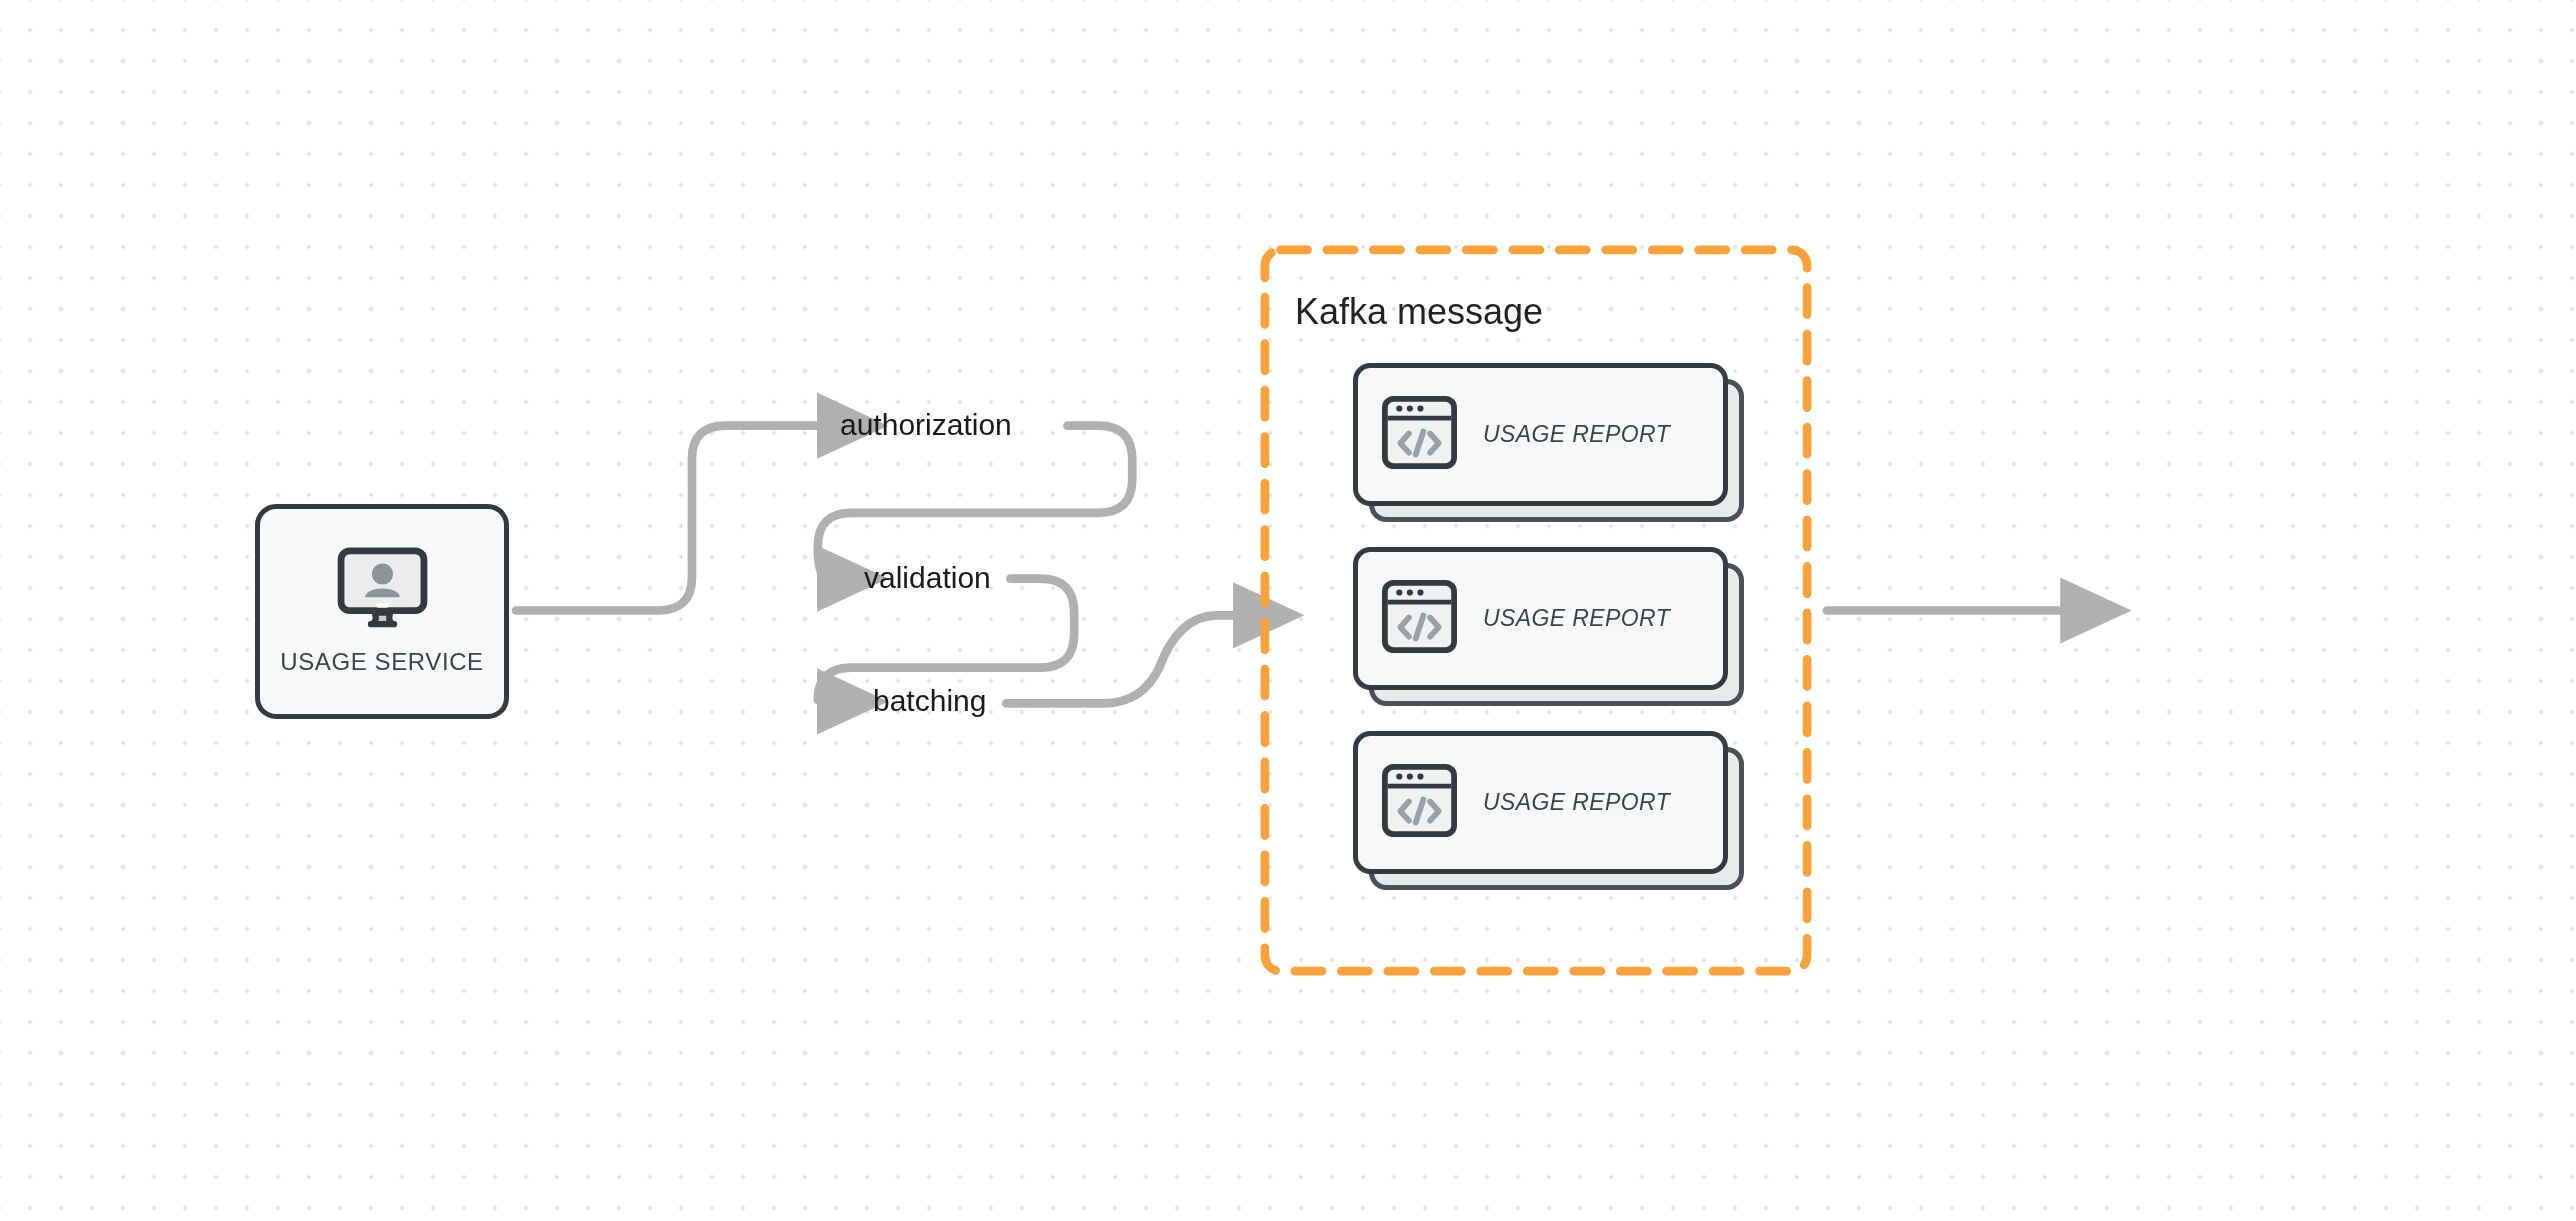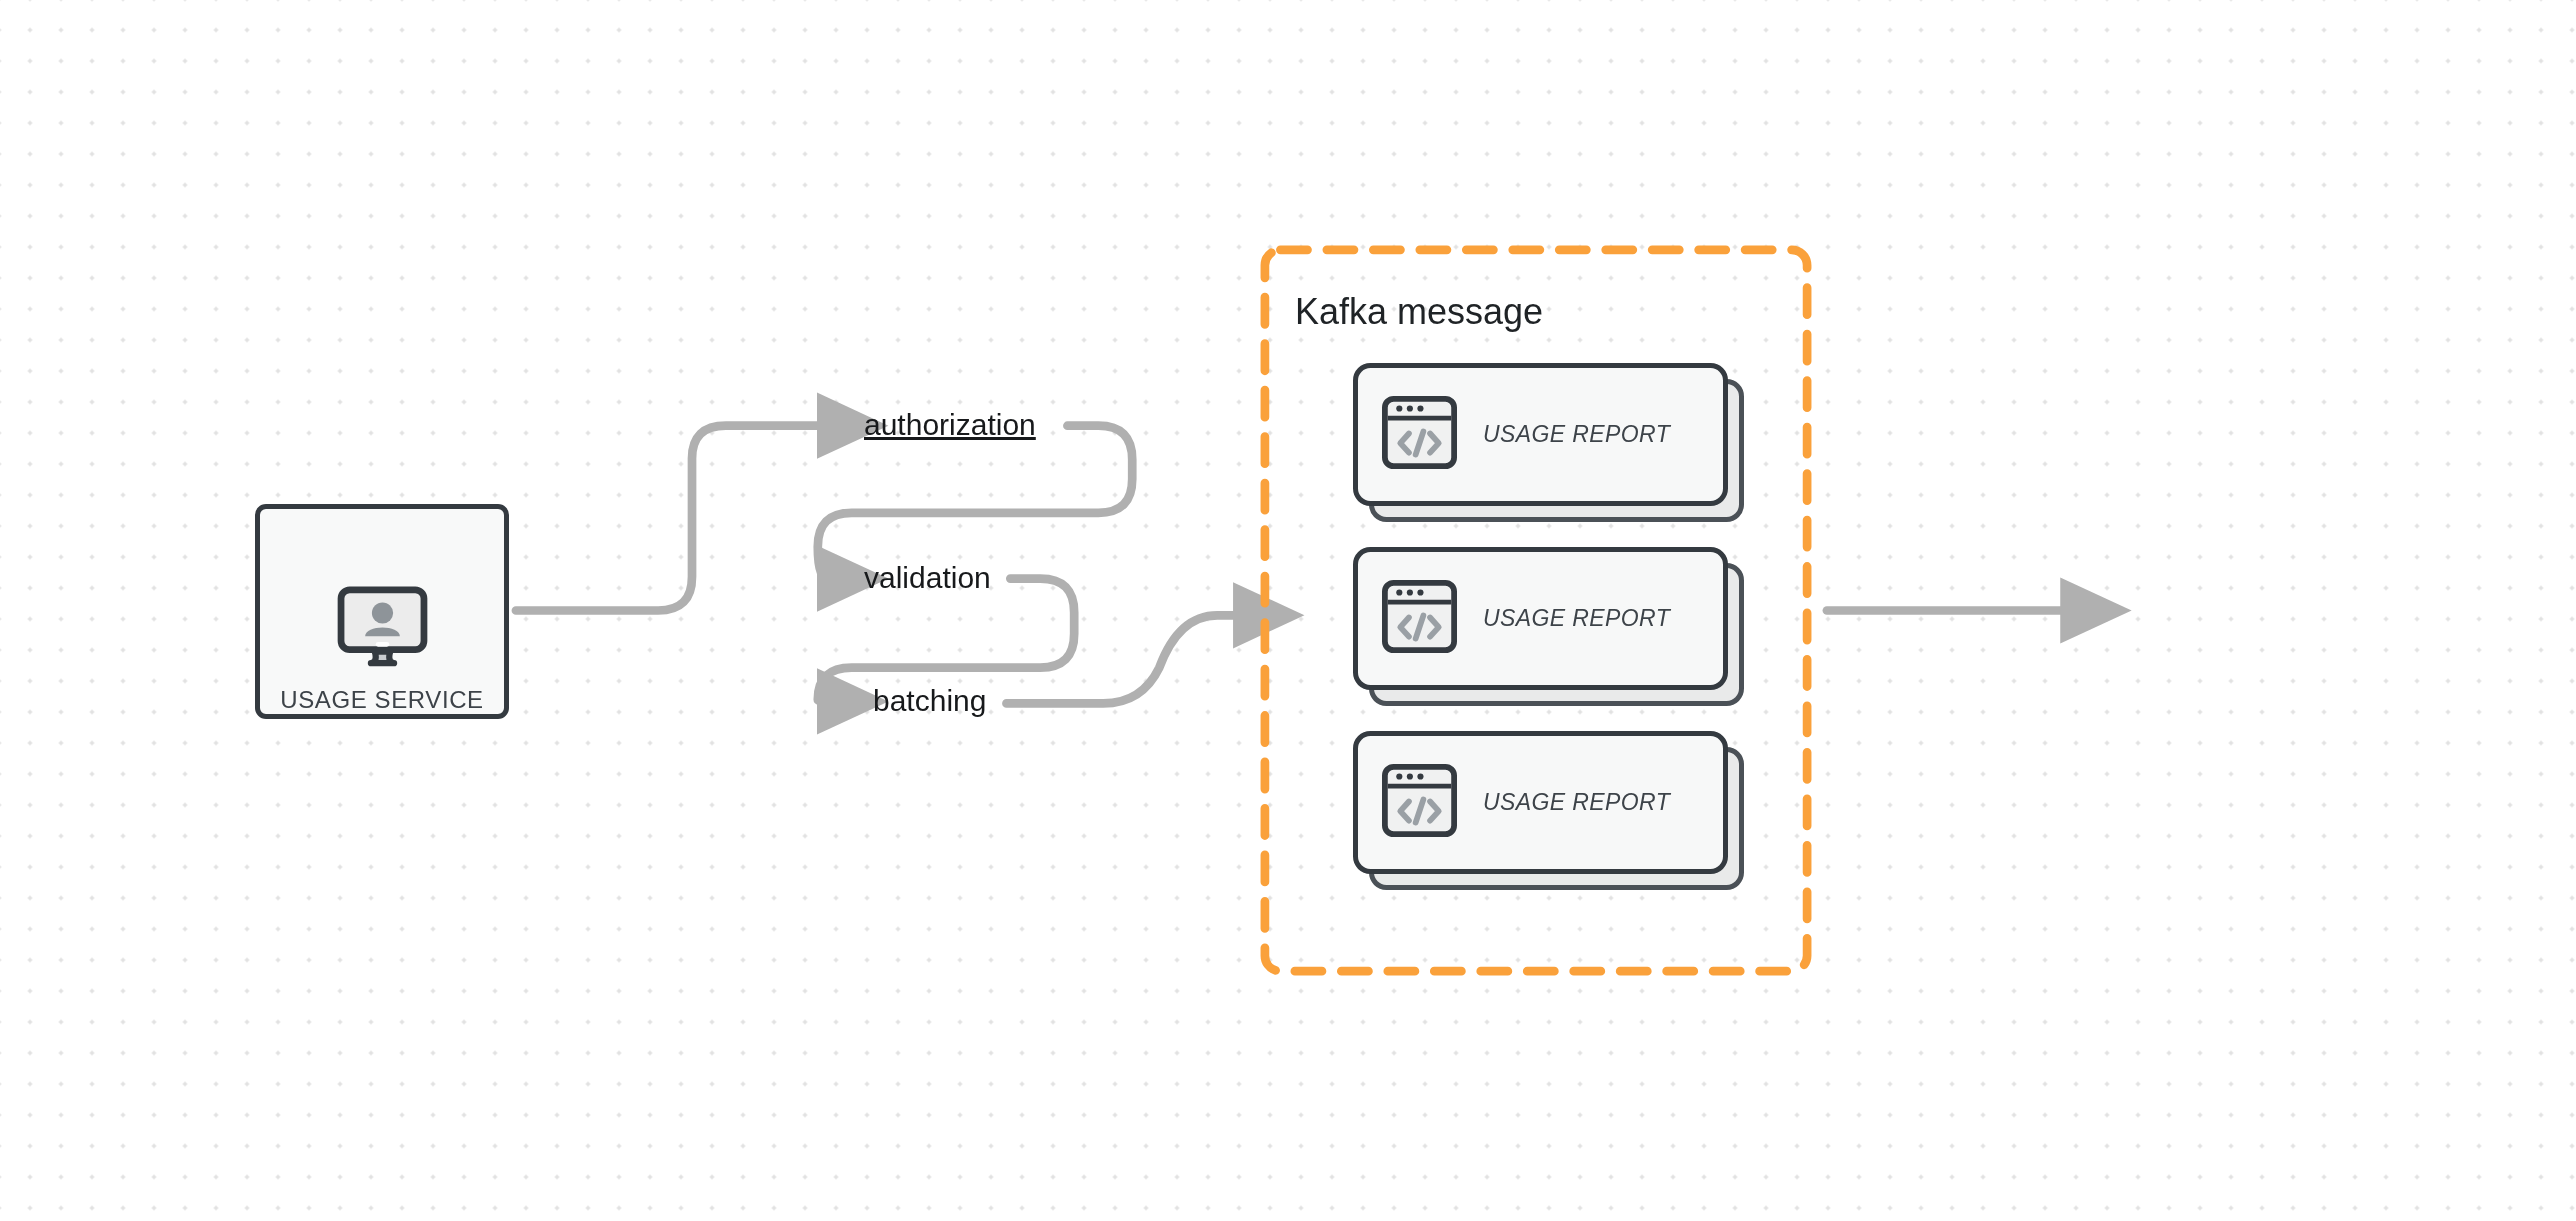--- a/index.html
+++ b/index.html
@@ -26,25 +26,25 @@
     height: 1221px;
   }
   #edges { z-index: 1; }
   #nodes { z-index: 2; }
 
   
   .node-box {
     position: absolute;
     background: #f8f9f9;
     border: 5.8px solid #343a40;
-    border-radius: 11px;
+    border-radius: 21px;
     display: flex;
     flex-direction: column;
     align-items: center;
-    justify-content: flex-end;
+    justify-content: center;
   }
   .node-label {
     font-size: 24px;
     letter-spacing: 0.6px;
     color: #3d4349;
     text-align: center;
     white-space: nowrap;
   }
 
   
@@ -122,21 +122,21 @@
   #report-card-1 { top: 302px; }
   #report-card-2 { top: 486px; }
 
   
   .step-label {
     position: absolute;
     font-size: 30px;
     color: #17191b;
     white-space: nowrap;
   }
-  #step-label-0 { left: 864px; top: 408px; text-decoration: underline; }
+  #step-label-0 { left: 840px; top: 408px; }
   #step-label-1 { left: 864px; top: 561px; }
   #step-label-2 { left: 873px; top: 684px; }
 </style>
 </head>
 <body>
 
 <div id="canvas">
 
   <svg class="layer" id="edges" viewBox="0 0 2662 1262" width="2576" height="1221">
     <defs>

